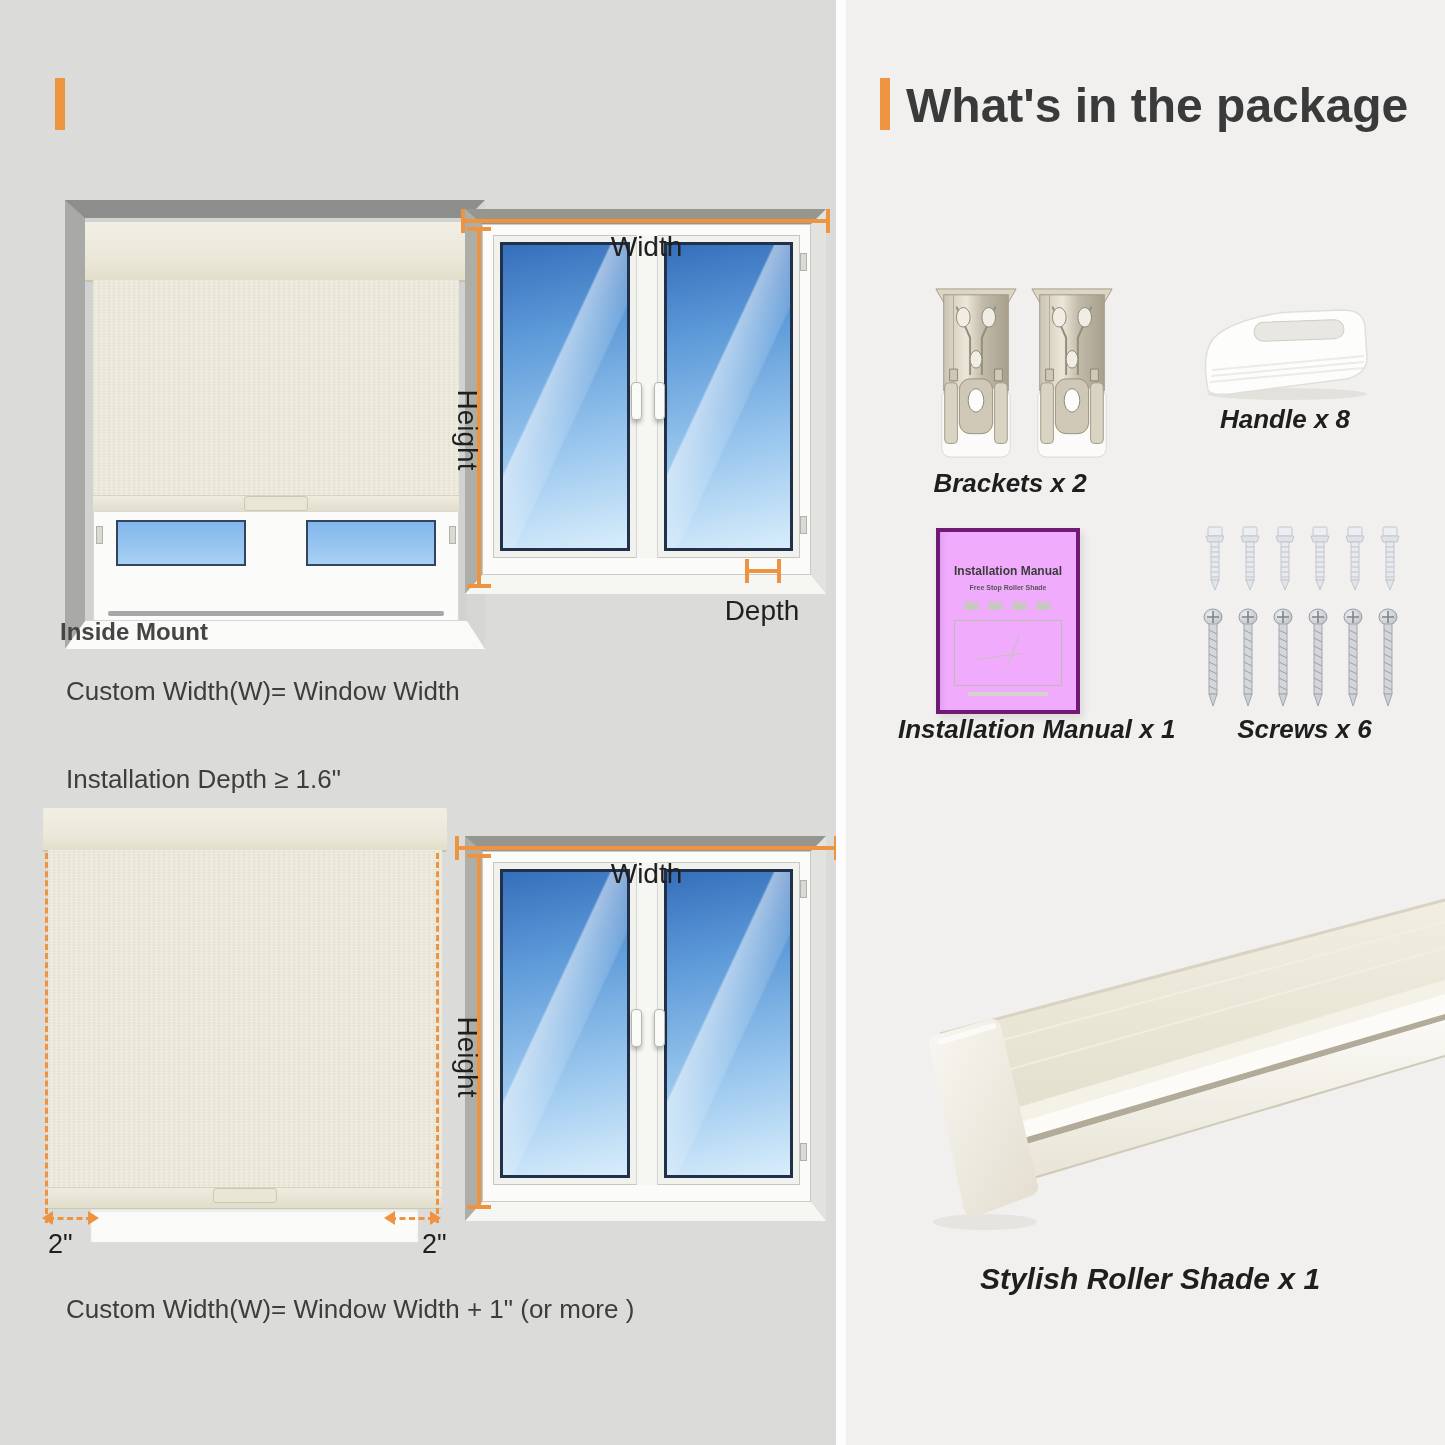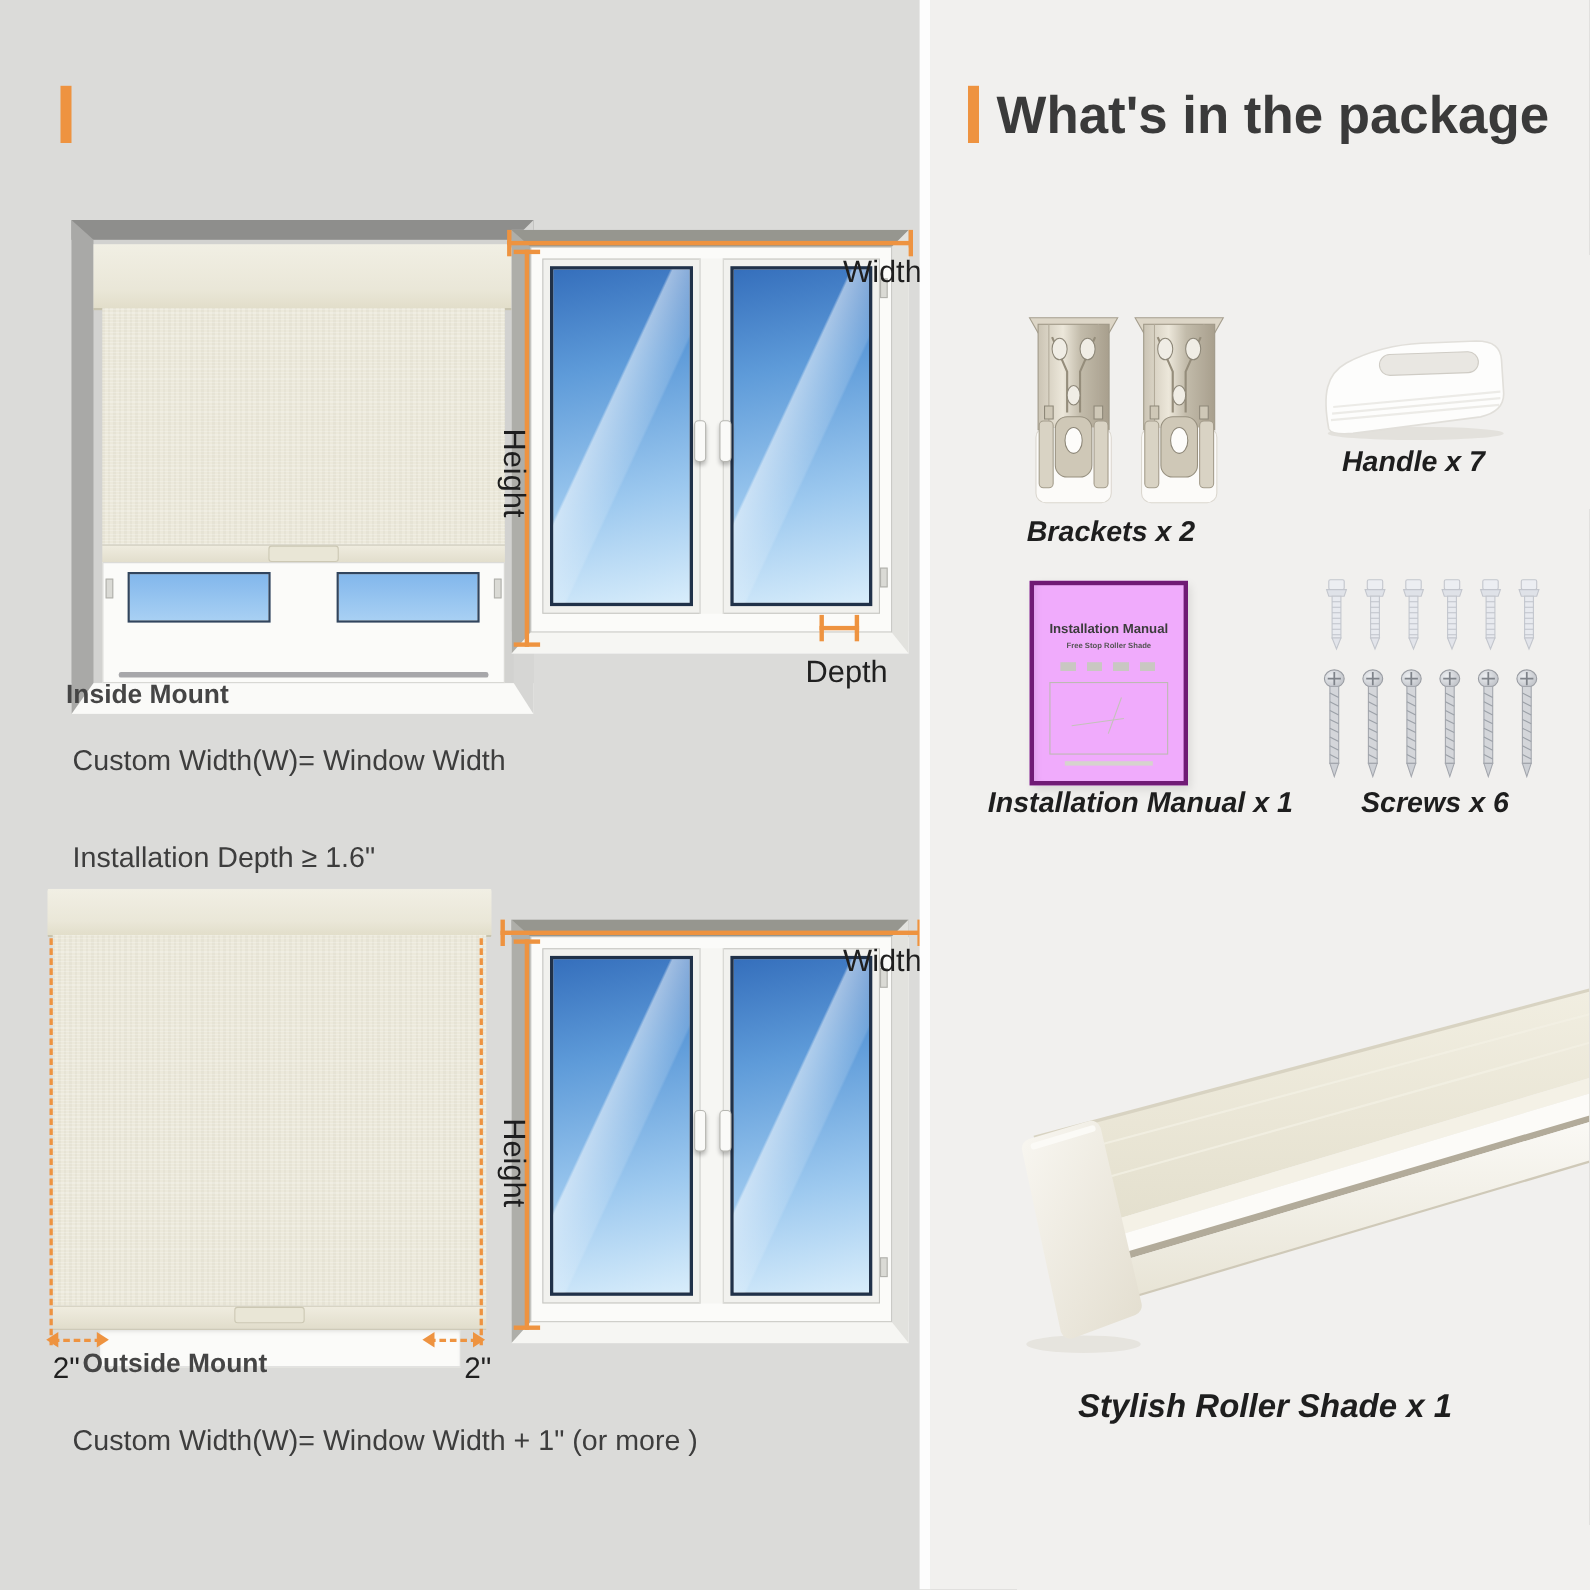--- a/index.html
+++ b/index.html
@@ -21,21 +21,21 @@
   .body-line{font-size:26px;color:#3d3d3d;white-space:nowrap;}
   .caption{font-size:26px;font-weight:bold;font-style:italic;color:#1e1e1e;text-align:center;white-space:nowrap;}
 
   
   .h-arrow{position:absolute;height:4px;background:#ee9340;}
   .h-arrow::before,.h-arrow::after{content:"";position:absolute;top:-10px;width:4px;height:24px;background:#ee9340;}
   .h-arrow::before{left:0}.h-arrow::after{right:0}
   .v-arrow{position:absolute;width:4px;background:#ee9340;}
   .v-arrow::before,.v-arrow::after{content:"";position:absolute;left:-10px;height:4px;width:24px;background:#ee9340;}
   .v-arrow::before{top:0}.v-arrow::after{bottom:0}
-  .dim-label{position:absolute;font-size:28px;color:#1f1f1f;text-align:right;}
+  .dim-label{position:absolute;font-size:28px;color:#1f1f1f;text-align:center;}
   .v-label{position:absolute;display:flex;align-items:center;justify-content:center;}
   .v-label span{transform:rotate(90deg);white-space:nowrap;font-size:28px;color:#1f1f1f;}
 
   
   .diagram{position:absolute;width:383px;height:425px;}
   .dg-recess{position:absolute;left:10px;top:14px;right:12px;bottom:26px;
      border-top:16px solid #96968f;border-left:18px solid #aeaea9;
      border-right:16px solid #e2e2de;border-bottom:20px solid #f6f6f3;background:#fbfbf9;}
   .dg-frame{position:absolute;inset:0;background:#fbfbf9;outline:1px solid #cacac6;}
   .casement{position:absolute;top:10px;bottom:16px;width:calc(50% - 22px);background:#f1f1ee;border:1px solid #c6c6c2;}
@@ -175,21 +175,20 @@
       </div>
     </div>
     <div class="h-arrow" style="left:0px;right:0px;top:24px;"></div>
     <div class="dim-label" style="left:0;right:0;top:36px;">Width</div>
     <div class="v-arrow" style="left:22px;top:32px;bottom:38px;"></div>
     <div class="v-label" style="left:-10px;top:150px;width:44px;height:170px;">
         <span>Height</span>
       </div>
   </div>
 
-  <div class="mount-heading abs" style="left:75px;top:1226px;width:360px;">Outside Mount</div>
   <div class="body-line abs" style="left:66px;top:1294px;">Custom Width(W)= Window Width + 1"  (or more )</div>
 </div>
 
 <div id="divider" class="abs"></div>
 
 <div id="right-panel" class="abs"></div>
 
 <div class="accent-bar abs" style="left:880px;top:78px;"></div>
 <div class="sec-title abs" style="left:906px;top:78px;">What's in the package</div>
 
@@ -250,21 +249,21 @@
   <ellipse cx="45" cy="122" rx="8" ry="12" fill="#fdfcfa" stroke="#8d8778"></ellipse>
 </svg>
 <div class="caption abs" style="left:900px;top:468px;width:220px;">Brackets x 2</div>
 
 <svg class="abs" style="left:1192px;top:298px;" width="185" height="104" viewBox="0 0 185 104">
   <ellipse cx="95" cy="96" rx="80" ry="6" fill="#e3e1dc"></ellipse>
   <path d="M16,92 C10,60 14,42 32,32 C52,21 78,15 100,14 L150,12 C166,12 172,18 173,29 L175,60 C175,72 167,78 154,81 L38,96 C26,97 18,96 16,92 Z" fill="#fdfdfc" stroke="#e1dfda" stroke-width="1.5"></path>
   <rect x="62" y="23" width="90" height="19" rx="9.5" fill="#e9e7e2" stroke="#cfccc5" transform="rotate(-2 107 32)"></rect>
   <path d="M20,72 L172,58 M19,78 L172,64 M18,84 L171,70" stroke="#ecebe7" stroke-width="2" fill="none"></path>
 </svg>
-<div class="caption abs" style="left:1195px;top:404px;width:180px;">Handle x 7</div>
+<div class="caption abs" style="left:1195px;top:404px;width:180px;">Handle x 8</div>
 
 <div class="manual">
   <div class="manual-title">Installation Manual</div>
   <div class="manual-sub">Free Stop Roller Shade</div>
   <div class="manual-steps"></div>
   <div class="manual-fig"></div>
   <div class="manual-foot"></div>
 </div>
 <div class="caption abs" style="left:898px;top:714px;width:268px;">Installation Manual x 1</div>
 

